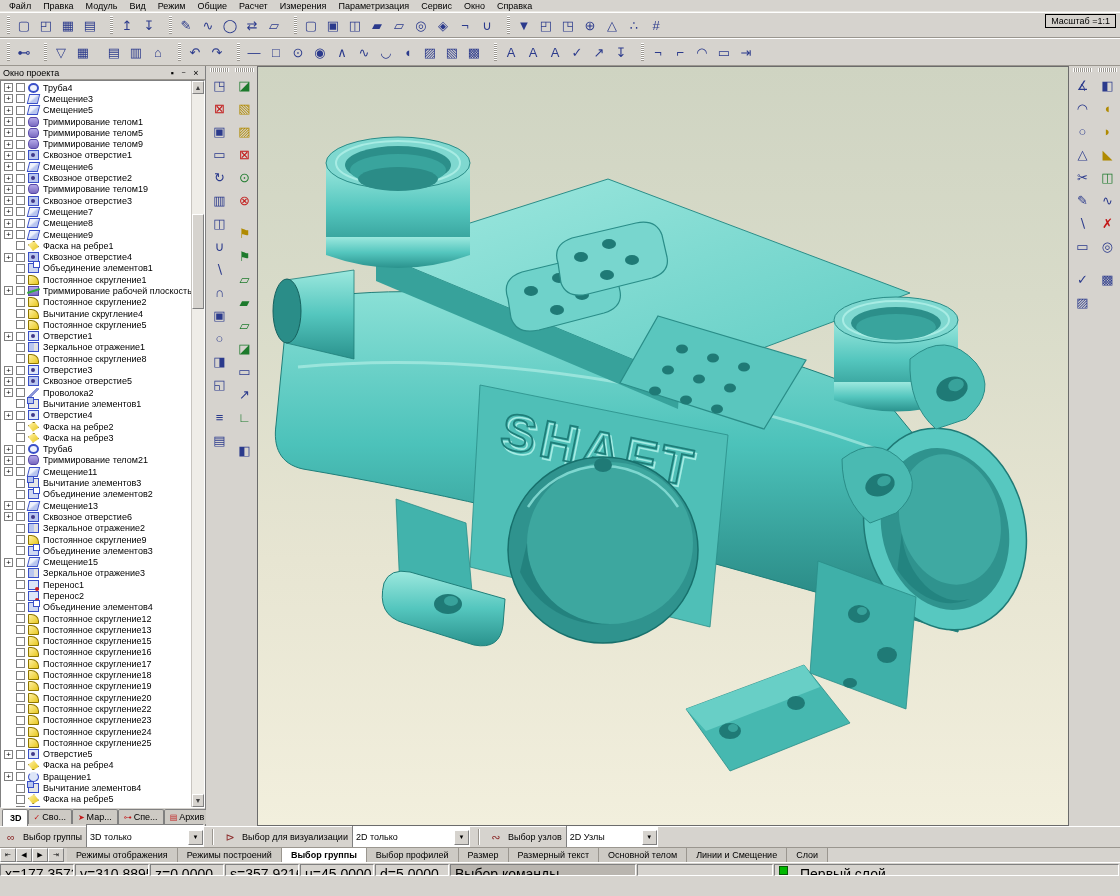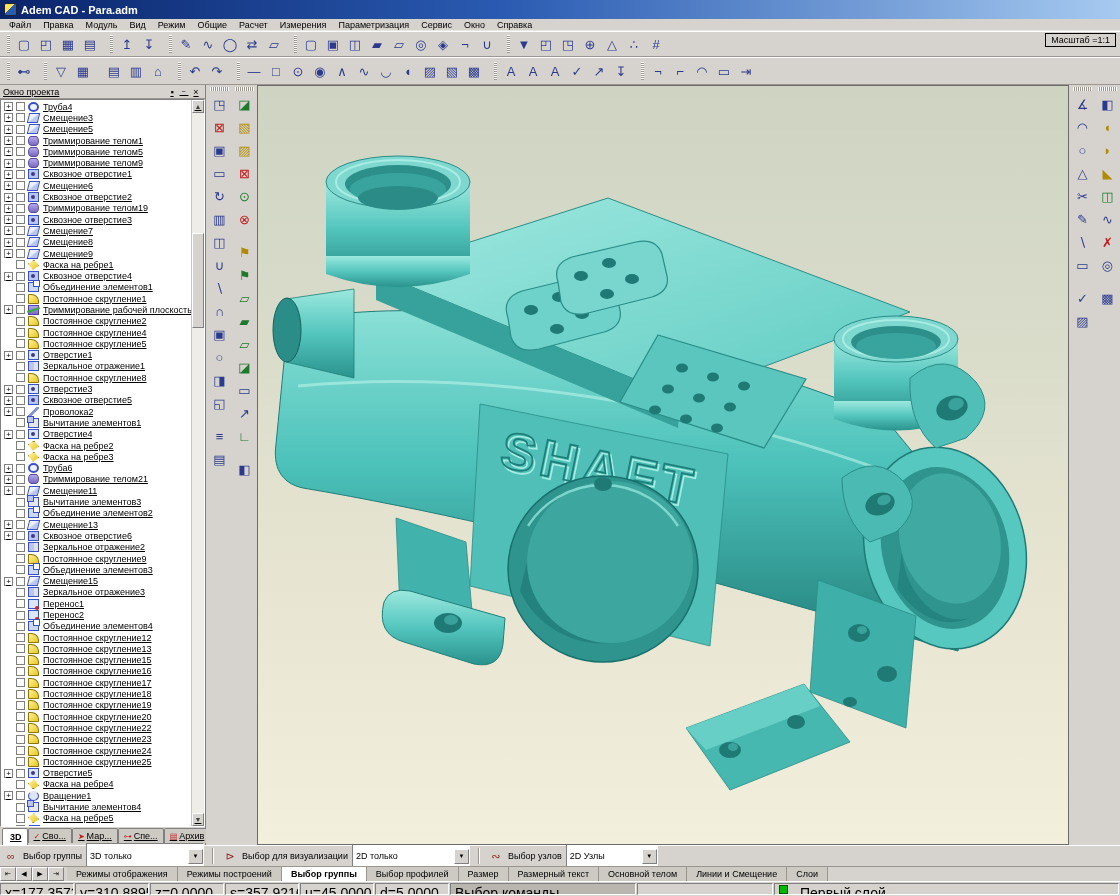--- a/index.html
+++ b/index.html
@@ -34,21 +34,21 @@
   .cls-lt { color:#2b3a8c; } .cls-gn { color:#1d7a2c; } .cls-yl { color:#b08a00; } .cls-rd { color:#c21717; }
   .gap { margin-top:10px; }
   .scalebox { margin-left:auto; margin-right:2px; border:1px solid #000; background:#d6d3ce;
     padding:1px 5px; font-size:9px; align-self:flex-start; }
 
   
   .main { height:760px; flex:none; display:flex; }
 
   
   .projpanel { width:206px; flex:none; display:flex; flex-direction:column;
-    border-right:1px solid #808080; background:#0f766e;text-decoration:underline; }
+    border-right:1px solid #808080; background:#0f766e; }
   .projhead { height:14px; flex:none; display:flex; align-items:center; padding:0 3px;
     background:#d6d3ce; border-bottom:1px solid #9a968f; }
   .projhead .ttl { flex:1; }
   .phbtn { width:12px; height:11px; flex:none; display:flex; align-items:center; justify-content:center;
     font-size:9px; border:1px solid #d6d3ce; cursor:pointer; }
   .treewrap { flex:1; display:flex; border:1px solid; border-color:#808080 #fff #fff #808080; background:#fff; overflow:hidden; }
   .tree { flex:1; overflow:hidden; padding-top:1px; }
   .trow { display:flex; align-items:center; height:11.3px; white-space:nowrap; padding-left:3px; }
   .texp { width:9px; height:9px; flex:none; border:1px solid #808080; background:#fff;
     font-size:8px; line-height:7px; text-align:center; color:#000; margin-right:3px; }
@@ -126,24 +126,20 @@
   .c-cmd { width:186px; flex:none; background:#b9b5af;text-decoration:underline; }
   .c-blank { width:136px; flex:none; }
   .c-layer { flex:1; display:flex; align-items:flex-start; gap:12px; }
   .layerchip { width:9px; height:9px; flex:none; border:1px solid #045a04; }
 </style>
 </head>
 <body>
 
 <div class="app">
 
-  <div class="titlebar">
-    <div class="appicon"></div>
-    <span>Adem CAD - Para.adm</span>
-  </div>
 
   <div class="menubar">
 
   <span class="menu-item">Файл</span>
       <span class="menu-item">Правка</span>
       <span class="menu-item">Модуль</span>
       <span class="menu-item">Вид</span>
       <span class="menu-item">Режим</span>
       <span class="menu-item">Общие</span>
       <span class="menu-item">Расчет</span>
@@ -540,21 +536,21 @@
               <span class="texp" style="visibility: hidden;">+</span>
               <span class="tchk"></span>
               <span class="ticon t-fillet"></span>
               <span class="tlabel">Постоянное скругление2</span>
             </div>
 
             <div class="trow">
               <span class="texp" style="visibility: hidden;">+</span>
               <span class="tchk"></span>
               <span class="ticon t-fillet"></span>
-              <span class="tlabel">Постоянное скругление4</span>
+              <span class="tlabel">Вычитание скругление4</span>
             </div>
 
             <div class="trow">
               <span class="texp" style="visibility: hidden;">+</span>
               <span class="tchk"></span>
               <span class="ticon t-fillet"></span>
               <span class="tlabel">Постоянное скругление5</span>
             </div>
 
             <div class="trow">

